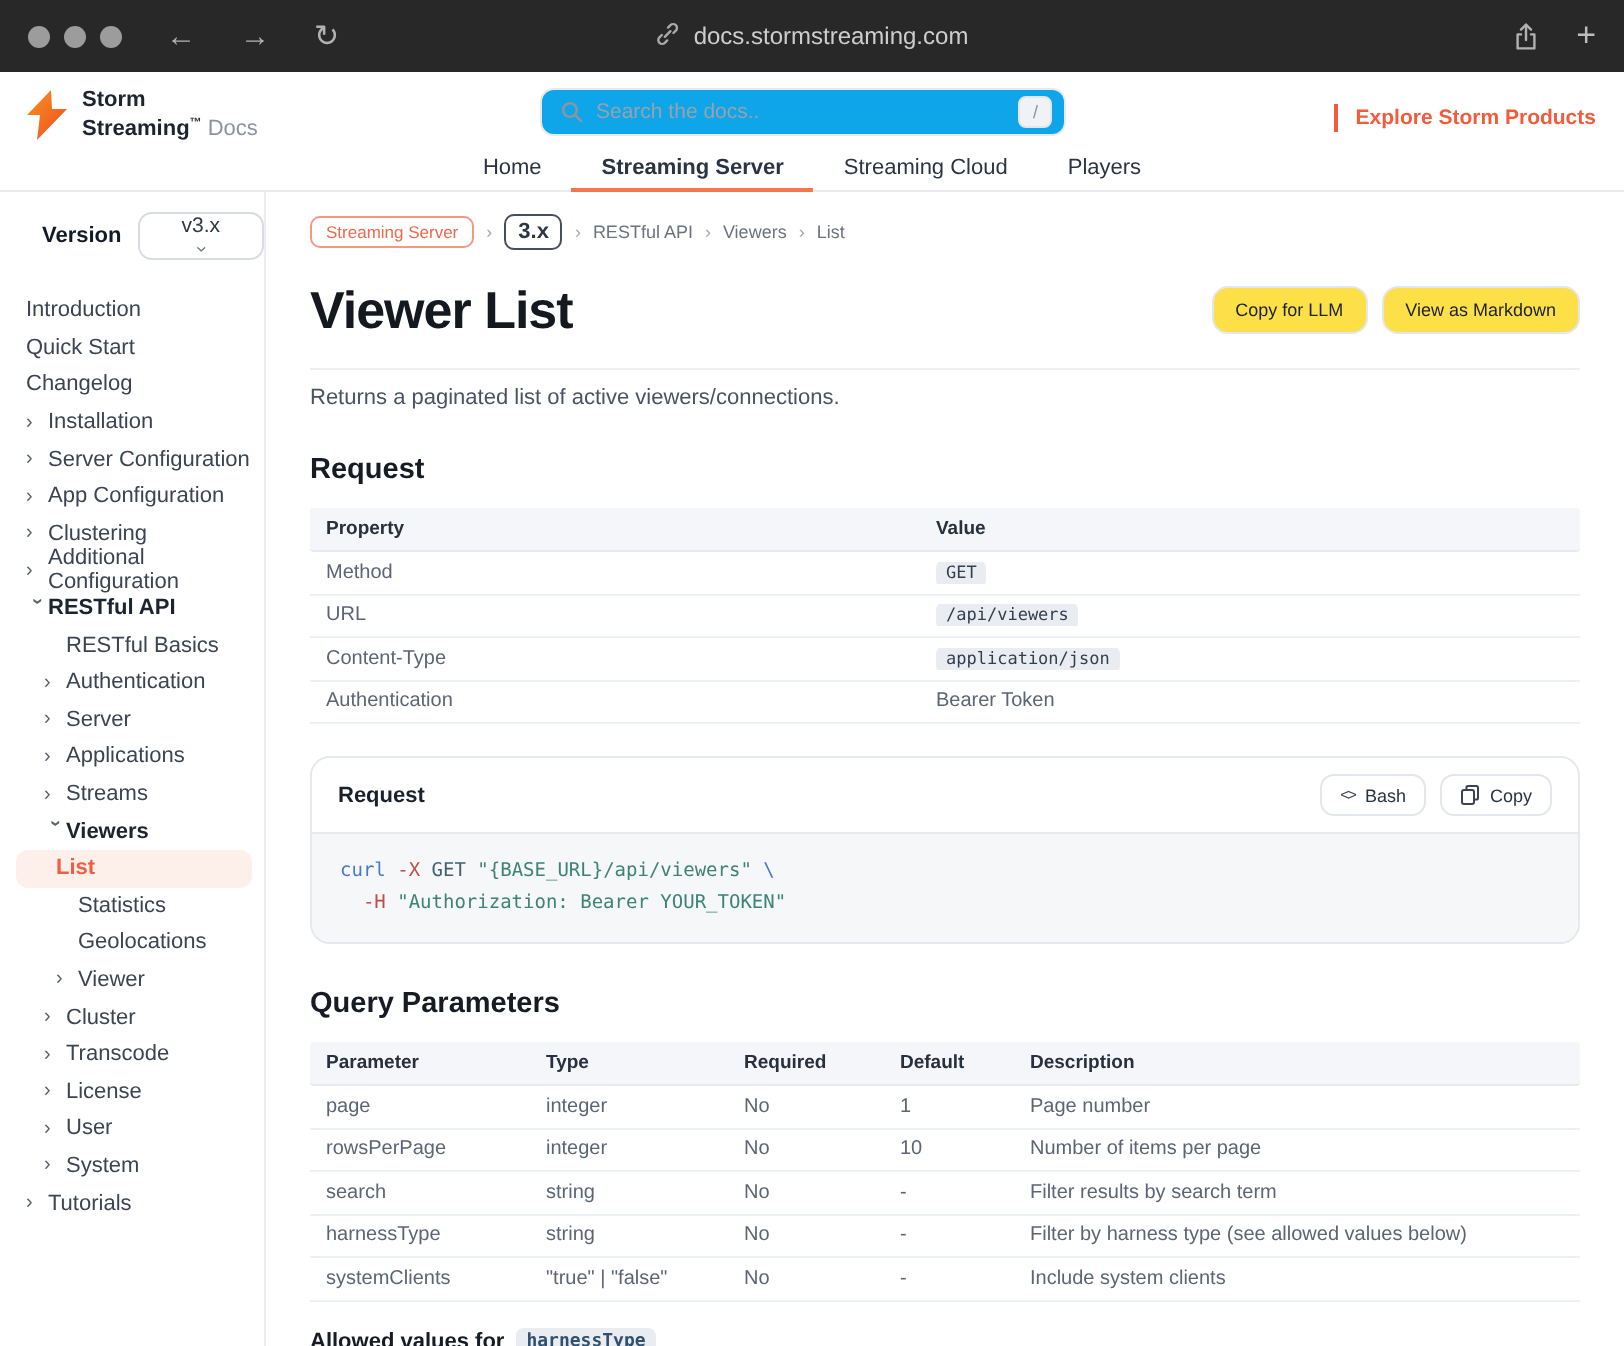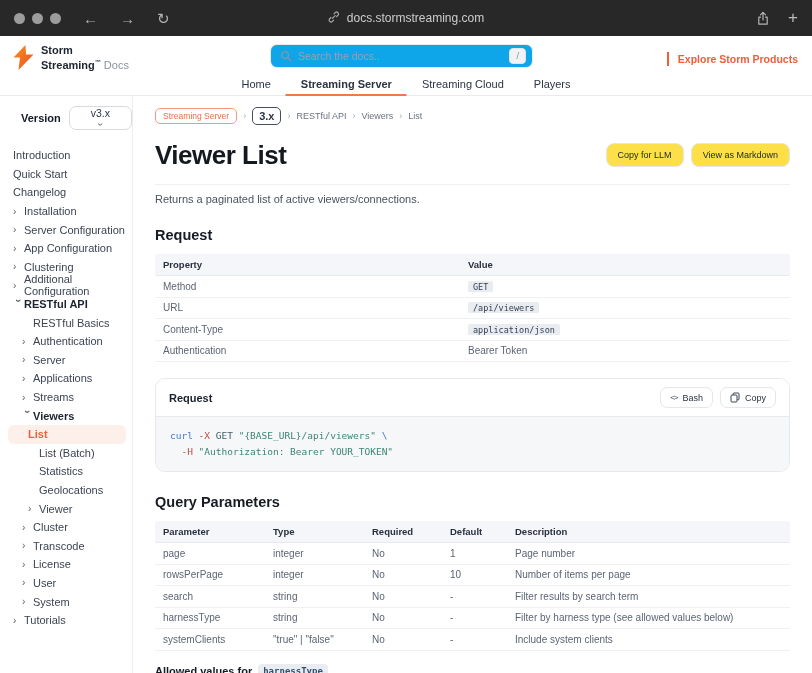--- a/index.html
+++ b/index.html
@@ -265,24 +265,20 @@
         </div>
         <div class="nav-item ind1 bold">
           <span class="arrow down">›</span>
           <span>Viewers</span>
         </div>
         <div class="nav-item ind2 active">
           <span>List</span>
         </div>
         <div class="nav-item ind2">
           <span class="arrow"></span>
-          <span>List (Batch)</span>
-        </div>
-        <div class="nav-item ind2">
-          <span class="arrow"></span>
           <span>Statistics</span>
         </div>
         <div class="nav-item ind2">
           <span class="arrow"></span>
           <span>Geolocations</span>
         </div>
         <div class="nav-item ind2">
           <span class="arrow">›</span>
           <span>Viewer</span>
         </div>

